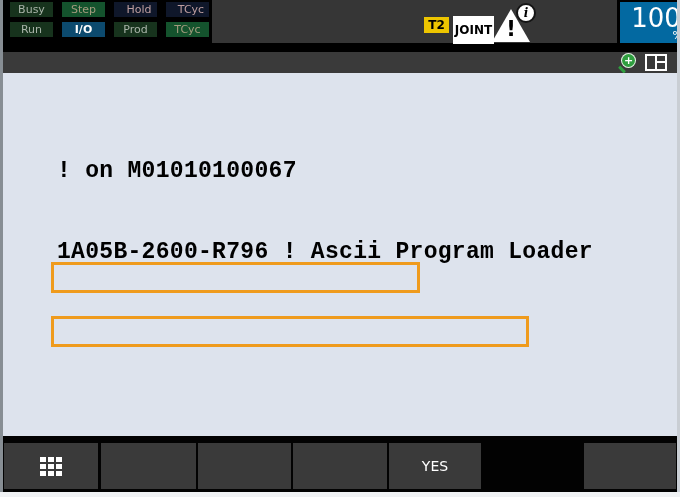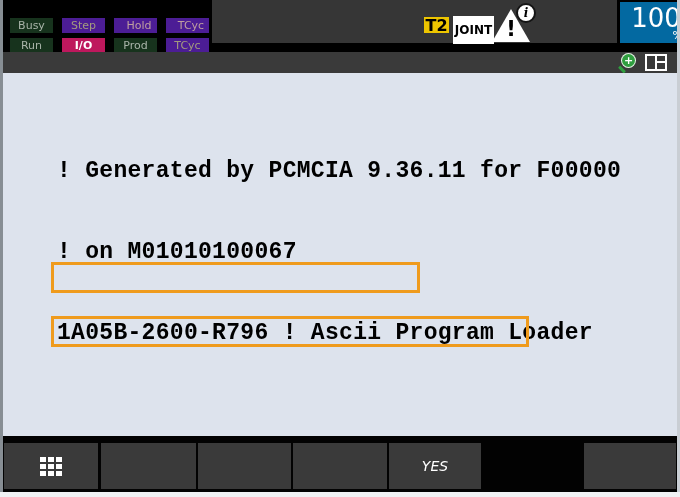--- a/index.html
+++ b/index.html
@@ -10,36 +10,36 @@
   }
   
   .edge-left  { position:absolute; left:0; top:0; width:3px; height:100%; background:#878e94; }
   .edge-right { position:absolute; right:0; top:0; width:3px; height:100%; background:#c9ced4; }
   .edge-bottom{ position:absolute; left:0; bottom:0; width:100%; height:5px; background:#f0f2f4; }
 
   
   .topbar { position:absolute; left:3px; top:0; right:3px; height:43px; background:#000; }
   .topbar-panel { position:absolute; left:209px; top:0; width:405px; height:43px; background:#363636; }
   .led-grid {
-    position:absolute; left:7px; top:18px;
+    position:absolute; left:7px; top:2px;
     display:grid; grid-template-columns:repeat(4,43px); grid-auto-rows:15px;
     column-gap:9px; row-gap:5px;
   }
   .led {
     display:flex; align-items:center; justify-content:center;
     font-size:11px; line-height:1;
   }
   .led.off-green  { background:#17331d; color:#a9b4a9; }
-  .led.off-yellow { background:#4c1d95; color:#a39b7e; }
-  .led.off-red    { background:#4c1d95; color:#bf9fa0;padding-left:7px; }
-  .led.on-green   { background:#be185d; color:#ffffff; font-weight:bold; }
+  .led.off-yellow { background:#14532d; color:#a39b7e; }
+  .led.off-red    { background:#0f172a; color:#bf9fa0;padding-left:7px; }
+  .led.on-green   { background:#0c4a6e; color:#ffffff; font-weight:bold; }
 
   .mode-badge {
     position:absolute; left:421px; top:17px; width:25px; height:16px;
-    background:#edc500; color:#000; font-size:16px; font-weight:bold;
+    background:#edc500; color:#000; font-size:12px; font-weight:bold;
     display:flex; align-items:center; justify-content:center;
   }
   .coord-badge {
     position:absolute; left:450px; top:16px; width:41px; height:28px;
     background:#ffffff; color:#000; font-size:12px; font-weight:bold;
     display:flex; align-items:center; justify-content:center; letter-spacing:0px;
   }
   .warn-wrap { position:absolute; left:489px; top:5px; width:44px; height:37px; }
   .warn-triangle {
     position:absolute; left:0; bottom:0; width:38px; height:33px; background:#fff;
@@ -94,21 +94,21 @@
     box-sizing:border-box;
   }
   .hl-1 { left:51px; top:262px; width:369px; height:31px; }
   .hl-2 { left:51px; top:316px; width:478px; height:31px; }
 
   
   .fnbar { position:absolute; left:3px; top:436px; right:3px; height:56px; background:#020202; }
   .fkey {
     position:absolute; top:7px; height:46px; background:#3a3a3a; border:none;
     color:#fff; font-family:"DejaVu Sans",sans-serif; font-size:14px;
-    display:flex; align-items:center; justify-content:center; padding:0; cursor:pointer;font-style:italic;
+    display:flex; align-items:center; justify-content:center; padding:0; cursor:pointer;
   }
   .fk1 { left:1px;   width:94px; }
   .fk2 { left:98px;  width:95px; }
   .fk3 { left:195px; width:93px; }
   .fk4 { left:290px; width:94px; }
   .fk5 { left:386px; width:92px; }
   .fk6 { left:481px; width:93px; }
   .fk7 { left:581px; width:92px; }
   .grid-icon { display:grid; grid-template-columns:repeat(3,6px); grid-auto-rows:5px; gap:2px; }
   .grid-icon i { background:#fff; display:block; }
@@ -148,21 +148,20 @@
       <div class="zoom-handle"></div>
       <div class="zoom-lens">+</div>
     </div>
     <div class="split-icon">
       <div class="split-v"></div>
       <div class="split-h"></div>
     </div>
   </div>
 
   <div class="content">
-    <div>! Generated by PCMCIA 9.36.11 for F00000</div>
     <div>! on M01010100067</div>
     <div>1A05B-2600-R796 ! Ascii Program Loader</div>
     
     
     
     
     
     
     
   </div>

